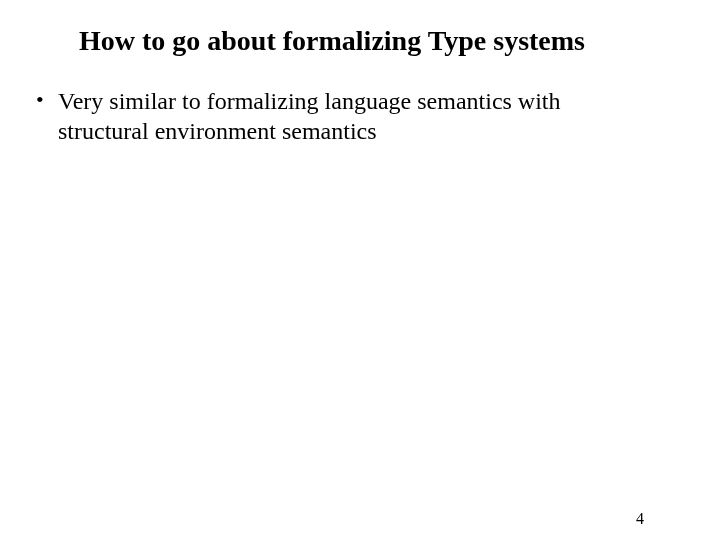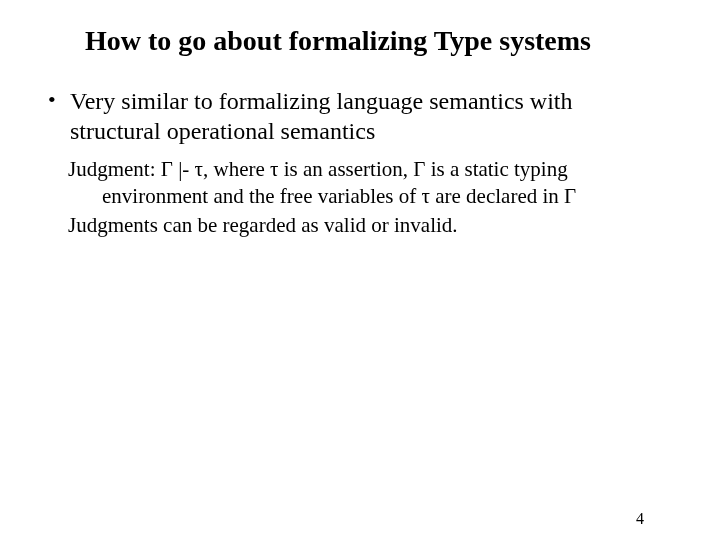--- a/index.html
+++ b/index.html
@@ -1,35 +1,31 @@
 <!DOCTYPE html>
 <html><head>
 <meta charset="utf-8">
 <style>
   * { margin: 0; padding: 0; box-sizing: border-box; }
   html, body { width: 720px; height: 540px; background: #fff; font-family: "Times New Roman", Times, serif; color: #000; }
-  .slide { position: relative; width: 664px; height: 540px; padding: 18px 28px 0 40px; }
+  .slide { position: relative; width: 664px; height: 540px; padding: 18px 28px 0 28px; }
   .title { font-size: 28px; font-weight: bold; text-align: center; margin: 6px 0 28px 0; line-height: 1.2; }
   .bullets { list-style: none; padding-left: 6px; }
   .bullets > li { position: relative; font-size: 24px; line-height: 1.25; padding-left: 24px; margin-bottom: 6px; }
   .bullets > li::before { content: "•"; position: absolute; left: 2px; top: 0; font-size: 22px; }
   .sub { margin-top: 10px; padding-left: 28px; }
   .sub p { font-size: 21px; line-height: 1.3; }
   .sub .hang { padding-left: 34px; text-indent: -34px; margin-bottom: 2px; }
   .pagenum { position: absolute; right: 20px; bottom: 12px; font-size: 16px; }
 </style>
 </head>
 <body>
 
 <div class="slide">
   <h1 class="title">How to go about formalizing Type systems</h1>
 
   <ul class="bullets">
-    <li>Very similar to formalizing language semantics with structural operational semantics</li>
+    <li>Very similar to formalizing language semantics with structural environment semantics</li>
   </ul>
 
-  <div class="sub">
-    <p class="hang">Judgment: Γ |- τ,  where τ is an assertion, Γ is a static typing environment and the free variables of τ are declared in Γ</p>
-    <p>Judgments can be regarded as valid or invalid.</p>
-  </div>
 
   <div class="pagenum">4</div>
 </div>
 
 </body></html>

